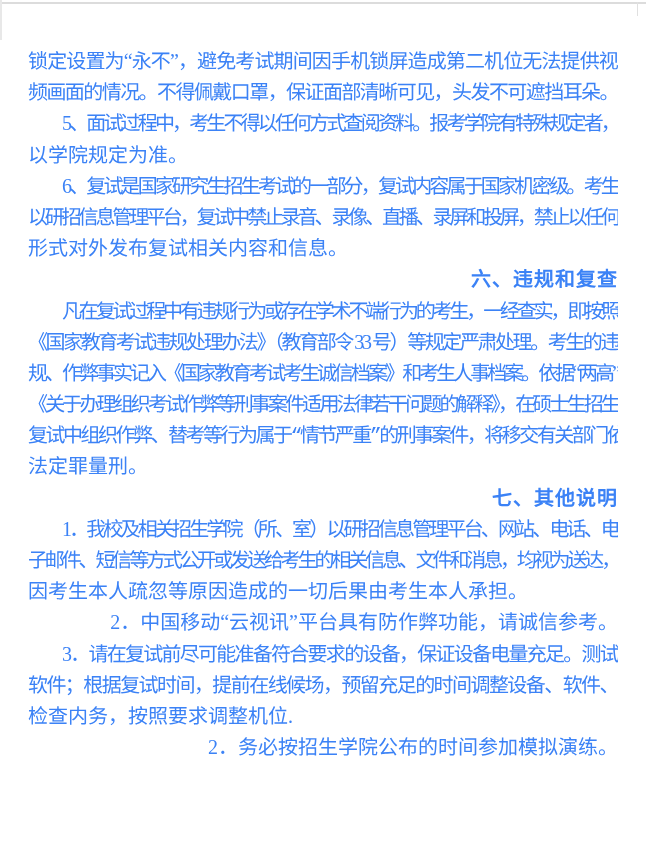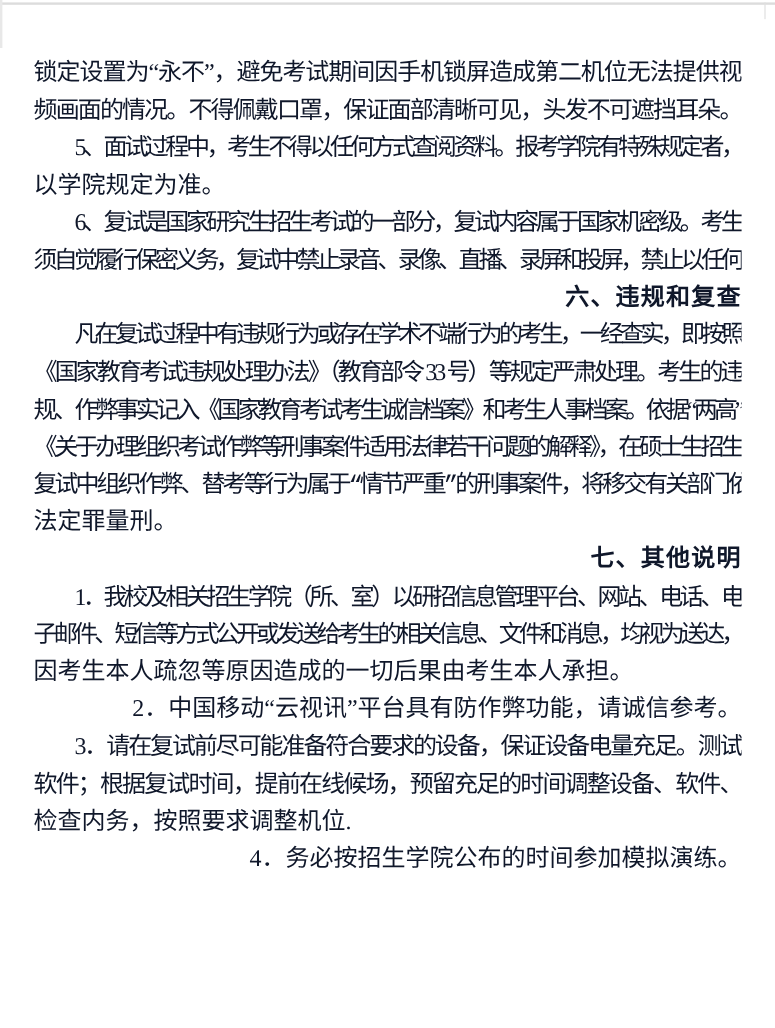--- a/index.html
+++ b/index.html
@@ -32,21 +32,21 @@
     top: 2px; left: 637px;
     width: 1px; height: 14px;
     background: #e0e0e0;
   }
   .page {
     position: absolute;
     top: 0; left: 0;
     width: 646px; height: 857px;
     box-sizing: border-box;
     padding: 46px 28px 0 28px;
-    color: #0f172a;
+    color: #3b82f6;
     font-size: 20px;
   }
   .block { margin: 0; }
   .line {
     height: 31.2px;
     line-height: 31.2px;
     white-space: nowrap;
     overflow: hidden;
   }
   .line.indent { padding-left: 34px; text-align: right; }
@@ -63,21 +63,22 @@
     <div class="block body">
       <div class="line fill"><span style="letter-spacing: -0.867676px;">锁定设置为“永不”，避免考试期间因手机锁屏造成第二机位无法提供视</span></div>
       <div class="line fill"><span style="letter-spacing: -1.5625px;">频画面的情况。不得佩戴口罩，保证面部清晰可见，头发不可遮挡耳朵。</span></div>
     </div>
     <div class="block body">
       <div class="line fill indent"><span style="letter-spacing: -2.84848px;">5、面试过程中，考生不得以任何方式查阅资料。报考学院有特殊规定者，</span></div>
       <div class="line"><span>以学院规定为准。</span></div>
     </div>
     <div class="block body">
       <div class="line fill indent"><span style="letter-spacing: -2.84848px;">6、复试是国家研究生招生考试的一部分，复试内容属于国家机密级。考生</span></div>
-      <div class="line fill"><span style="letter-spacing: -3.14286px;">须自觉履行保密义务，复试中禁止录音、录像、直播、录屏和投屏，禁止以任何</span></div>
+      <div class="line fill"><span style="letter-spacing: -3.14286px;">以研招信息管理平台，复试中禁止录音、录像、直播、录屏和投屏，禁止以任何</span></div>
+      <div class="line"><span>形式对外发布复试相关内容和信息。</span></div>
     </div>
     <div class="block heading">
       <div class="line indent"><span>六、违规和复查</span></div>
     </div>
     <div class="block body">
       <div class="line fill indent"><span style="letter-spacing: -3.15152px;">凡在复试过程中有违规行为或存在学术不端行为的考生，一经查实，即按照</span></div>
       <div class="line fill"><span style="letter-spacing: -2.43243px;">《国家教育考试违规处理办法》（教育部令 33 号）等规定严肃处理。考生的违</span></div>
       <div class="line fill"><span style="letter-spacing: -2.99349px;">规、作弊事实记入《国家教育考试考生诚信档案》和考生人事档案。依据“两高”</span></div>
       <div class="line fill"><span style="letter-spacing: -2.85714px;">《关于办理组织考试作弊等刑事案件适用法律若干问题的解释》，在硕士生招生</span></div>
       <div class="line fill"><span style="letter-spacing: -2.50759px; font-family: Liberation Mono, monospace;">复试中组织作弊、替考等行为属于“情节严重”的刑事案件，将移交有关部门依</span></div>
@@ -93,15 +94,15 @@
     </div>
     <div class="block body">
       <div class="line indent"><span>2．中国移动“云视讯”平台具有防作弊功能，请诚信参考。</span></div>
     </div>
     <div class="block body">
       <div class="line fill indent"><span style="letter-spacing: -1.74194px;">3．请在复试前尽可能准备符合要求的设备，保证设备电量充足。测试</span></div>
       <div class="line fill"><span style="letter-spacing: -1.5625px;">软件；根据复试时间，提前在线候场，预留充足的时间调整设备、软件、</span></div>
       <div class="line"><span>检查内务，按照要求调整机位.</span></div>
     </div>
     <div class="block body">
-      <div class="line indent"><span>4．务必按招生学院公布的时间参加模拟演练。</span></div>
+      <div class="line indent"><span>2．务必按招生学院公布的时间参加模拟演练。</span></div>
     </div>
   </div>
 
 </body></html>

